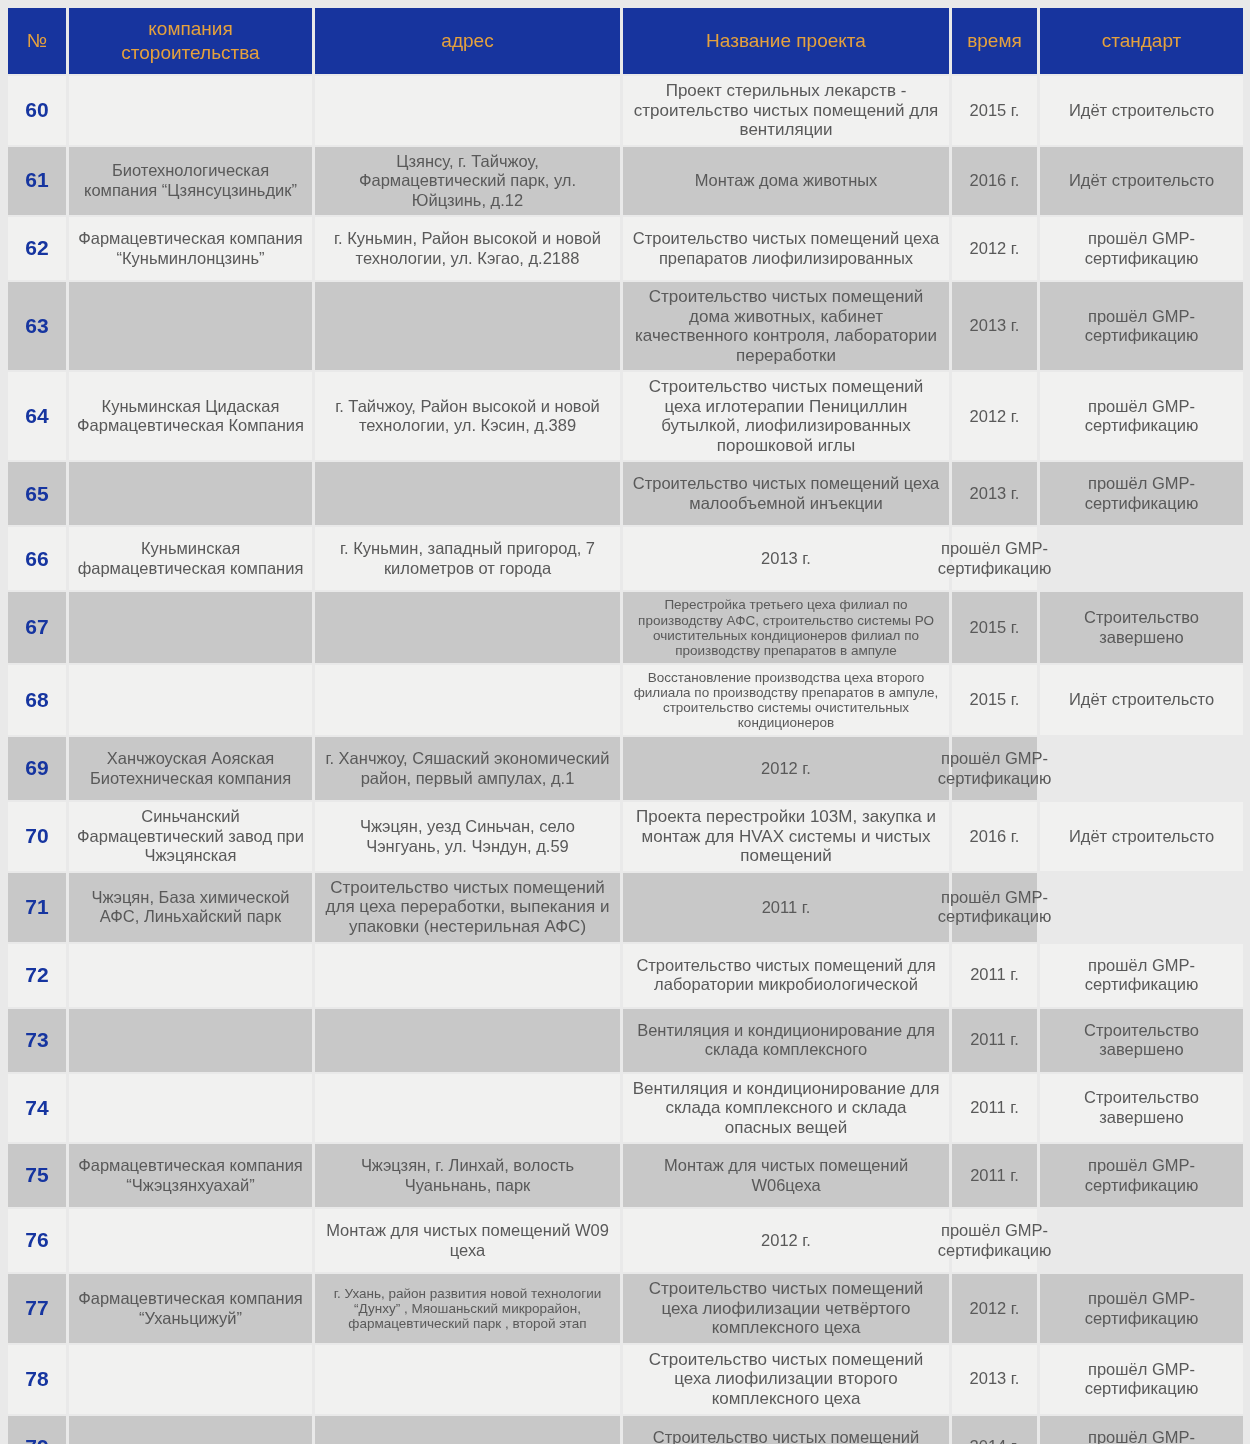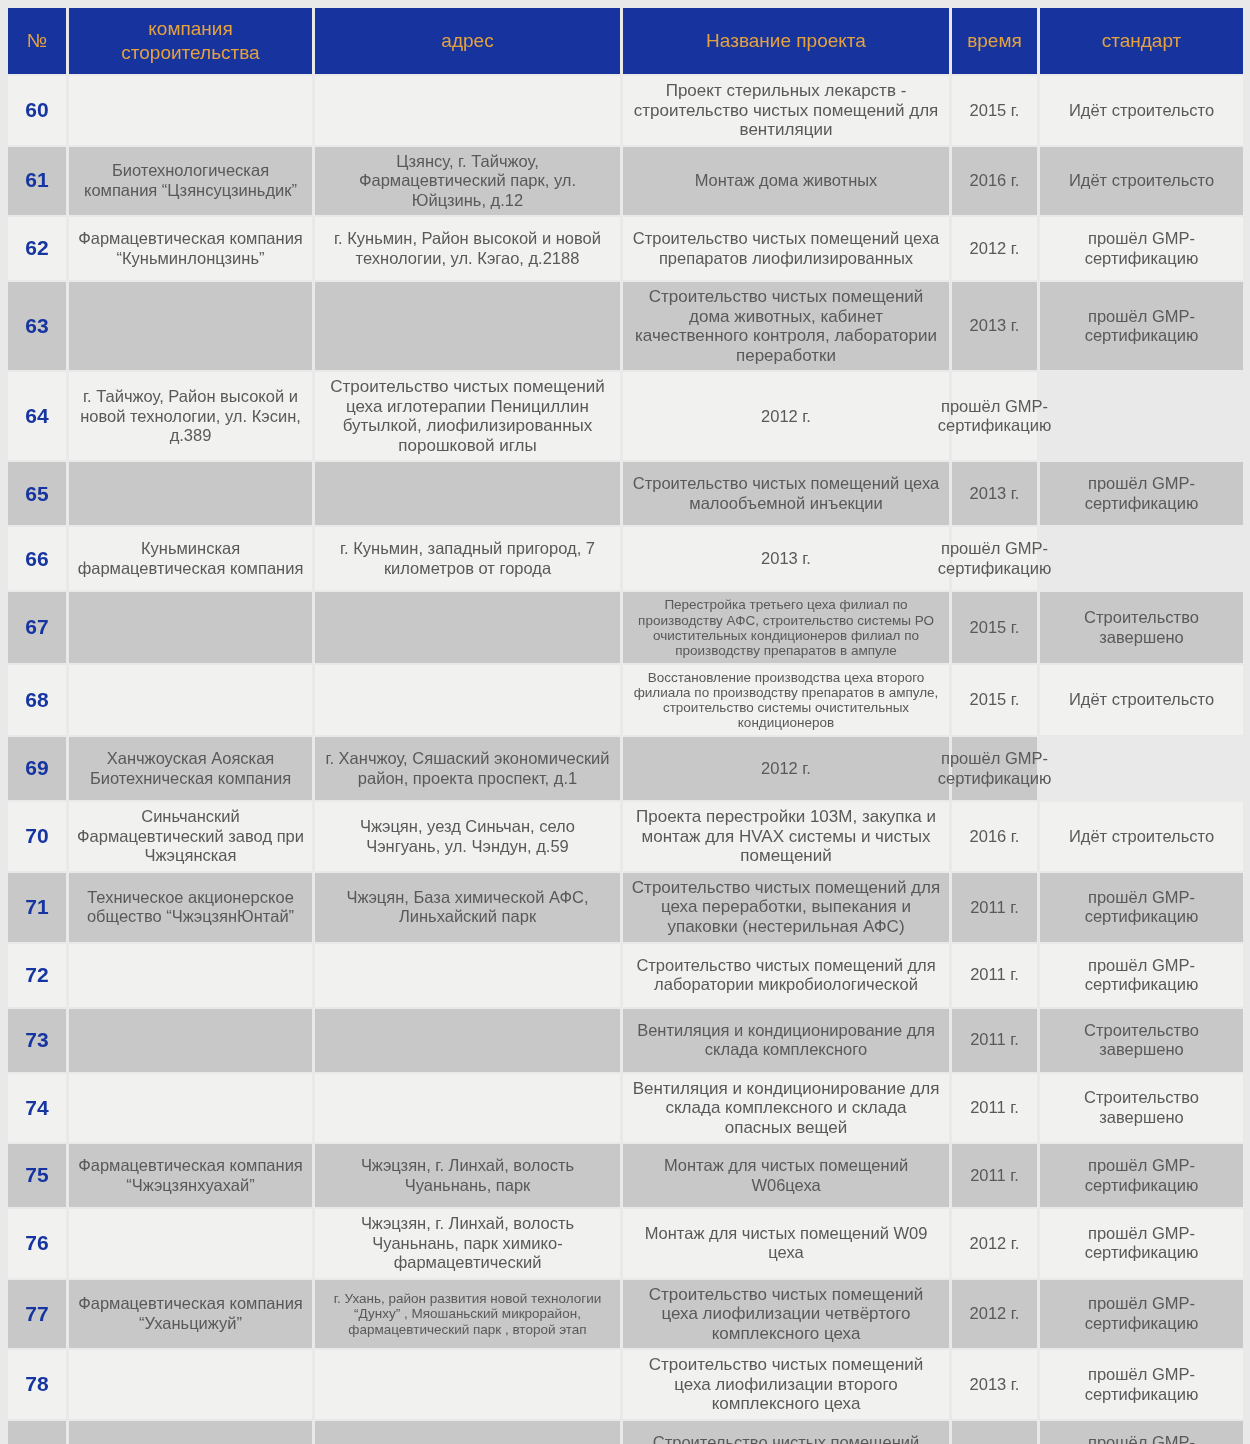--- a/index.html
+++ b/index.html
@@ -107,20 +107,21 @@
     <div class="cell num dark">63</div>
     <div class="cell company dark m"></div>
     <div class="cell address dark m"></div>
     <div class="cell project dark s">Строительство чистых помещений дома животных, кабинет качественного контроля, лаборатории переработки</div>
     <div class="cell time dark">2013 г.</div>
     <div class="cell standard dark">прошёл GMP-сертификацию</div>
   </div>
 
   <div class="row">
     <div class="cell num light">64</div>
+    <div class="cell company light m">Куньминская Цидаская Фармацевтическая Компания</div>
     <div class="cell address light m">г. Тайчжоу, Район высокой и новой технологии, ул. Кэсин, д.389</div>
     <div class="cell project light s">Строительство чистых помещений цеха иглотерапии Пенициллин бутылкой, лиофилизированных порошковой иглы</div>
     <div class="cell time light">2012 г.</div>
     <div class="cell standard light">прошёл GMP-сертификацию</div>
   </div>
 
   <div class="row">
     <div class="cell num dark">65</div>
     <div class="cell company dark m"></div>
     <div class="cell address dark m"></div>
@@ -151,37 +152,36 @@
     <div class="cell company light m"></div>
     <div class="cell address light m"></div>
     <div class="cell project light xs">Восстановление производства цеха второго филиала по производству препаратов в ампуле, строительство системы очистительных кондиционеров</div>
     <div class="cell time light">2015 г.</div>
     <div class="cell standard light">Идёт строительсто</div>
   </div>
 
   <div class="row">
     <div class="cell num dark">69</div>
     <div class="cell company dark m">Ханчжоуская Аояская Биотехническая компания</div>
-    <div class="cell address dark m">г. Ханчжоу, Сяшаский экономический район, проекта проспект, д.1</div>
+    <div class="cell address dark m">г. Ханчжоу, Сяшаский экономический район, первый ампулах, д.1</div>
     <div class="cell time dark">2012 г.</div>
     <div class="cell standard dark">прошёл GMP-сертификацию</div>
   </div>
 
   <div class="row">
     <div class="cell num light">70</div>
     <div class="cell company light m">Синьчанский Фармацевтический завод при Чжэцянская</div>
     <div class="cell address light m">Чжэцян, уезд Синьчан, село Чэнгуань, ул. Чэндун, д.59</div>
     <div class="cell project light s">Проекта перестройки 103M, закупка и монтаж для HVAX системы и чистых помещений</div>
     <div class="cell time light">2016 г.</div>
     <div class="cell standard light">Идёт строительсто</div>
   </div>
 
   <div class="row">
     <div class="cell num dark">71</div>
-    <div class="cell company dark m">Техническое акционерское общество “ЧжэцзянЮнтай”</div>
     <div class="cell address dark m">Чжэцян, База химической АФС, Линьхайский парк</div>
     <div class="cell project dark s">Строительство чистых помещений для цеха переработки, выпекания и упаковки (нестерильная АФС)</div>
     <div class="cell time dark">2011 г.</div>
     <div class="cell standard dark">прошёл GMP-сертификацию</div>
   </div>
 
   <div class="row">
     <div class="cell num light">72</div>
     <div class="cell company light m"></div>
     <div class="cell address light m"></div>
@@ -213,21 +213,20 @@
     <div class="cell company dark m">Фармацевтическая компания “Чжэцзянхуахай”</div>
     <div class="cell address dark m">Чжэцзян, г. Линхай, волость Чуаньнань, парк</div>
     <div class="cell project dark m">Монтаж для чистых помещений W06цеха</div>
     <div class="cell time dark">2011 г.</div>
     <div class="cell standard dark">прошёл GMP-сертификацию</div>
   </div>
 
   <div class="row">
     <div class="cell num light">76</div>
     <div class="cell company light m"></div>
-    <div class="cell address light m">Чжэцзян, г. Линхай, волость Чуаньнань, парк химико-фармацевтический</div>
     <div class="cell project light m">Монтаж для чистых помещений W09 цеха</div>
     <div class="cell time light">2012 г.</div>
     <div class="cell standard light">прошёл GMP-сертификацию</div>
   </div>
 
   <div class="row">
     <div class="cell num dark">77</div>
     <div class="cell company dark m">Фармацевтическая компания “Уханьцижуй”</div>
     <div class="cell address dark xs">г. Ухань, район развития новой технологии “Дунху” , Мяошаньский микрорайон, фармацевтический парк , второй этап</div>
     <div class="cell project dark s">Строительство чистых помещений цеха лиофилизации четвёртого комплексного цеха</div>

